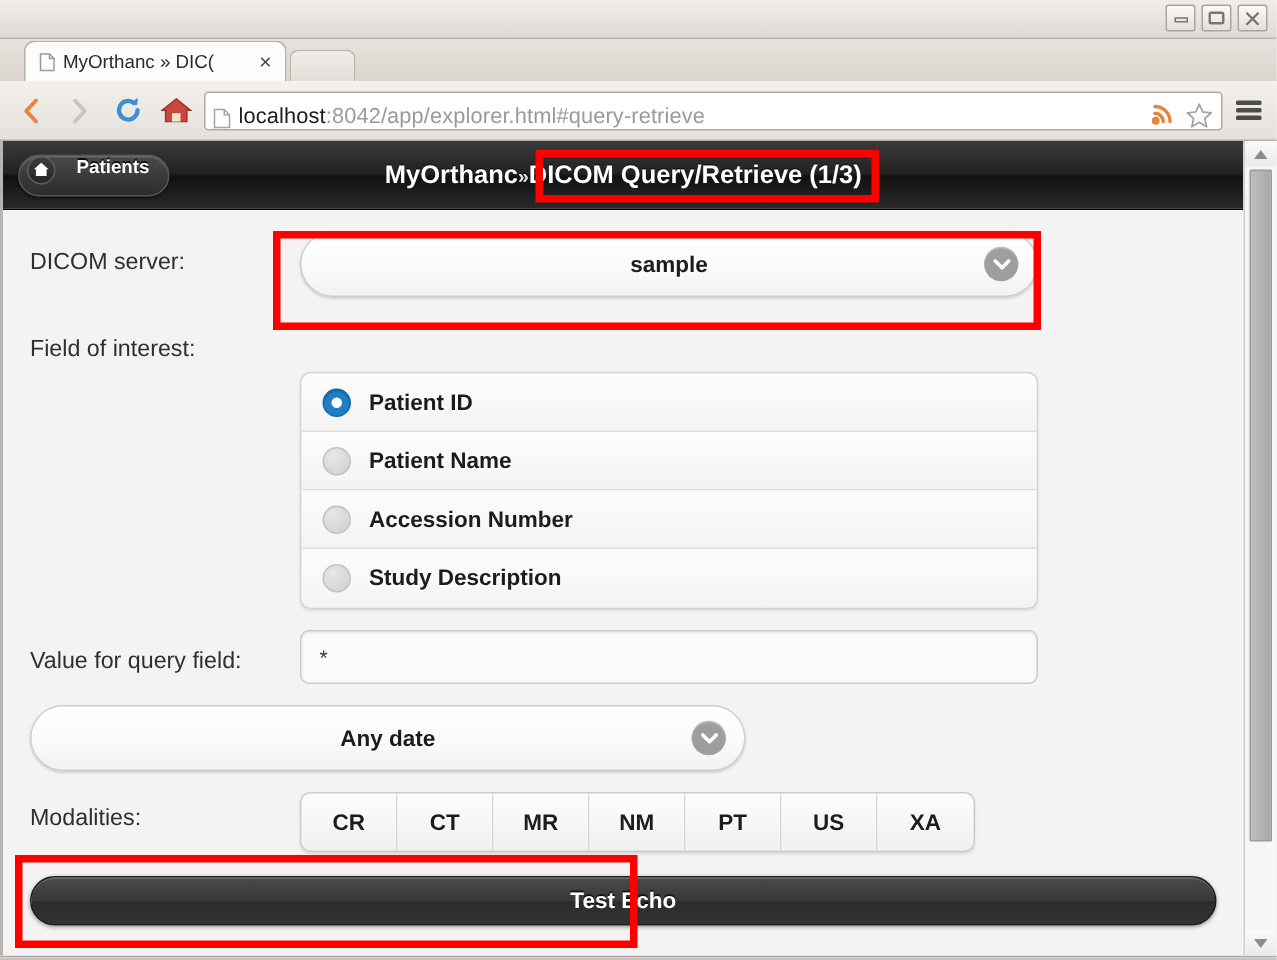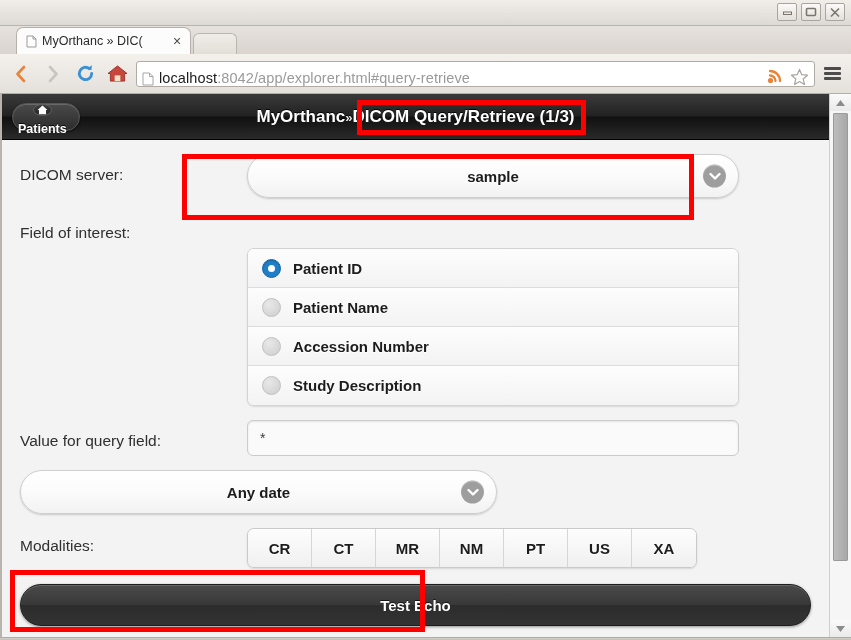--- a/index.html
+++ b/index.html
@@ -134,32 +134,31 @@
   
   .app-header {
     height: 46px;
     background: linear-gradient(#3a3a3a 0%, #222222 48%, #111111 52%, #2a2a2a 100%);
     border-bottom: 1px solid #000;
     display: flex; align-items: center;
     position: relative;
     padding: 0 10px;
   }
   .patients-btn {
-    display: flex; align-items: center; gap: 6px;
+    display: flex; align-items: flex-start; gap: 14px;
     height: 28px;
     padding: 0 12px 0 5px;
     border-radius: 15px;
     background: linear-gradient(#4a4a4a, #2c2c2c);
     border: 1px solid #565656;
     box-shadow: inset 0 1px 0 rgba(255,255,255,.18), 0 1px 2px rgba(0,0,0,.6);
     color: #fff;
     font-size: 12.5px; font-weight: bold;
     text-shadow: 0 -1px 0 rgba(0,0,0,.8);
     z-index: 3;
-    flex-direction: column;
   }
   .home-circle {
     width: 19px; height: 19px; border-radius: 50%;
     background: linear-gradient(#3d3d3d, #262626);
     border: 1px solid #5e5e5e;
     display: flex; align-items: center; justify-content: center;
   }
   .app-title {
     position: absolute;
     left: 0; right: 0;
@@ -174,21 +173,20 @@
   .title-sep { font-size: 13px; opacity: .9; }
 
   
   .form {
     padding: 14px 0 0 0;
   }
   .row {
     display: flex; align-items: flex-start;
     padding: 0 18px;
     margin-bottom: 14px;
-    gap: 47px;
   }
   .row-label {
     flex: 0 0 180px;
     font-size: 15.5px;
     color: #2f2f2f;
     padding-top: 12px;
   }
   .row-control { flex: 1 1 auto; max-width: 492px; }
 
   
@@ -282,21 +280,21 @@
   .mod-btn:last-child { border-right: none; }
 
   
   .actions {
     display: flex;
     gap: 12px;
     padding: 6px 18px 0 18px;
   }
   .btn {
     flex: 1 1 0;
-    height: 42px;
+    height: 33px;
     border-radius: 21px;
     display: flex; align-items: center; justify-content: center;
     font-size: 15px; font-weight: bold;
     color: #ffffff;
     text-shadow: 0 -1px 0 rgba(0,0,0,.65);
   }
   .btn-dark {
     background: linear-gradient(#4a4a4a 0%, #383838 50%, #2c2c2c 51%, #333333 100%);
     border: 1px solid #1d1d1d;
     box-shadow: inset 0 1px 0 rgba(255,255,255,.16), 0 1px 3px rgba(0,0,0,.4);

